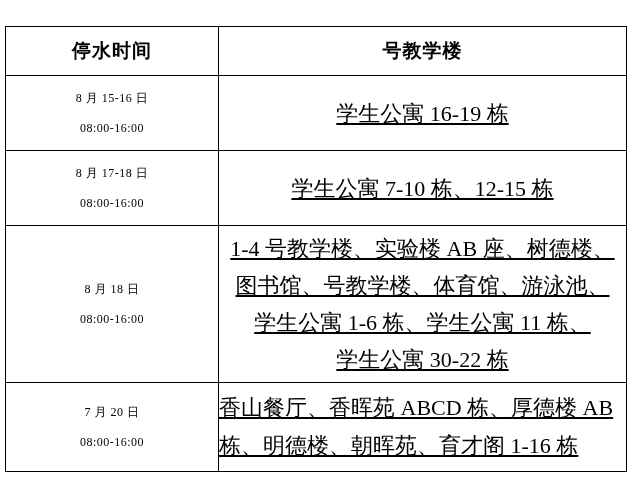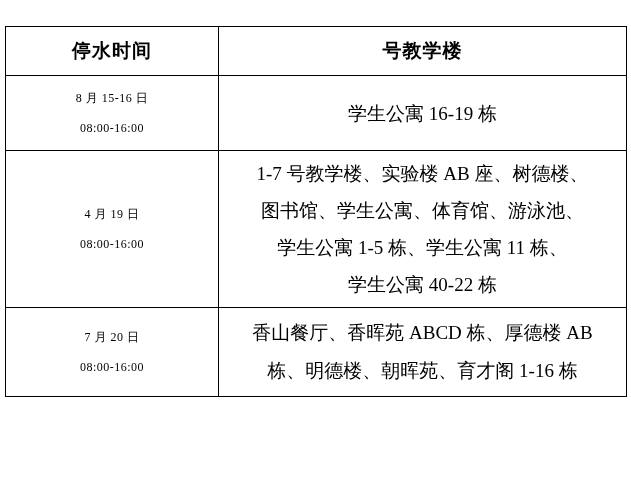--- a/index.html
+++ b/index.html
@@ -43,34 +43,35 @@
     letter-spacing: 1px;
   }
   .cell-time {
     font-size: 12px;
     line-height: 30px;
     padding: 6px 0;
   }
   .cell-time .line1 { letter-spacing: 0.5px; }
   .cell-time .line2 { letter-spacing: 0.5px; }
   .cell-scope {
-    font-size: 19px;
+    font-size: 22px;
     line-height: 37px;
     padding: 8px 12px;
     text-align: center;
+    text-decoration: underline;
   }
   .cell-scope .ln {
     display: block;
     white-space: nowrap;
   }
   .row1 td { height: 74px; }
   .row2 td { height: 74px; }
   .row3 td { height: 156px; }
   .row4 td { height: 88px; }
-  .row4 .cell-scope { text-align: center; line-height: 38px; }
+  .row4 .cell-scope { text-align: left; line-height: 38px; }
   .row4 .cell-scope .ln { white-space: normal; }
 </style>
 </head>
 <body>
 
 <div class="sheet">
   <table class="notice-table">
     <colgroup>
       <col class="col-time">
       <col class="col-scope">
@@ -84,30 +85,39 @@
     <tbody>
       <tr class="row1">
         <td class="cell-time">
           <div class="line1">8 月 15-16 日</div>
           <div class="line2">08:00-16:00</div>
         </td>
         <td class="cell-scope">
           <span class="ln">学生公寓 16-19 栋</span>
         </td>
       </tr>
-      <tr class="row3">
+      <tr class="row2">
         <td class="cell-time">
-          <div class="line1">4 月 19 日</div>
+          <div class="line1">8 月 17-18 日</div>
           <div class="line2">08:00-16:00</div>
         </td>
         <td class="cell-scope">
-          <span class="ln">1-7 号教学楼、实验楼 AB 座、树德楼、</span>
-          <span class="ln">图书馆、学生公寓、体育馆、游泳池、</span>
-          <span class="ln">学生公寓 1-5 栋、学生公寓 11 栋、</span>
-          <span class="ln">学生公寓 40-22 栋</span>
+          <span class="ln">学生公寓 7-10 栋、12-15 栋</span>
+        </td>
+      </tr>
+      <tr class="row3">
+        <td class="cell-time">
+          <div class="line1">8 月 18 日</div>
+          <div class="line2">08:00-16:00</div>
+        </td>
+        <td class="cell-scope">
+          <span class="ln">1-4 号教学楼、实验楼 AB 座、树德楼、</span>
+          <span class="ln">图书馆、号教学楼、体育馆、游泳池、</span>
+          <span class="ln">学生公寓 1-6 栋、学生公寓 11 栋、</span>
+          <span class="ln">学生公寓 30-22 栋</span>
         </td>
       </tr>
       <tr class="row4">
         <td class="cell-time">
           <div class="line1">7 月 20 日</div>
           <div class="line2">08:00-16:00</div>
         </td>
         <td class="cell-scope">
           <span class="ln">香山餐厅、香晖苑 ABCD 栋、厚德楼 AB</span>
           <span class="ln">栋、明德楼、朝晖苑、育才阁 1-16 栋</span>

